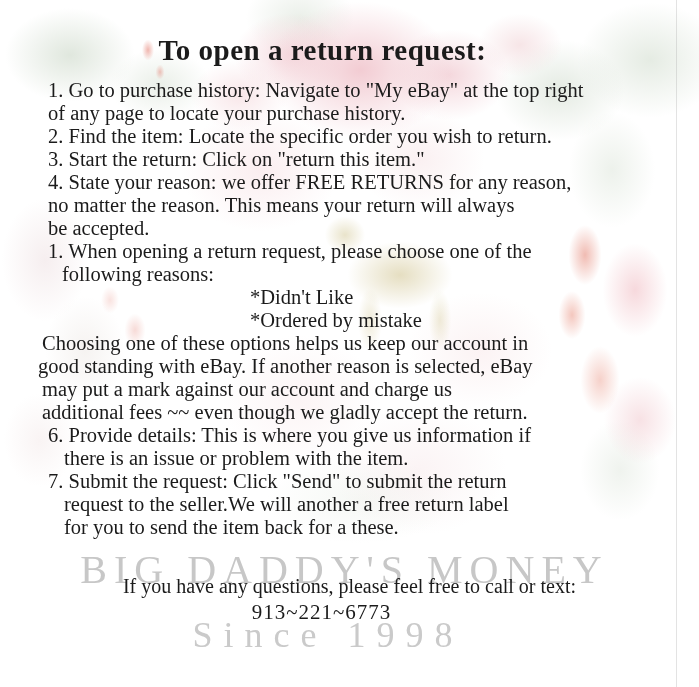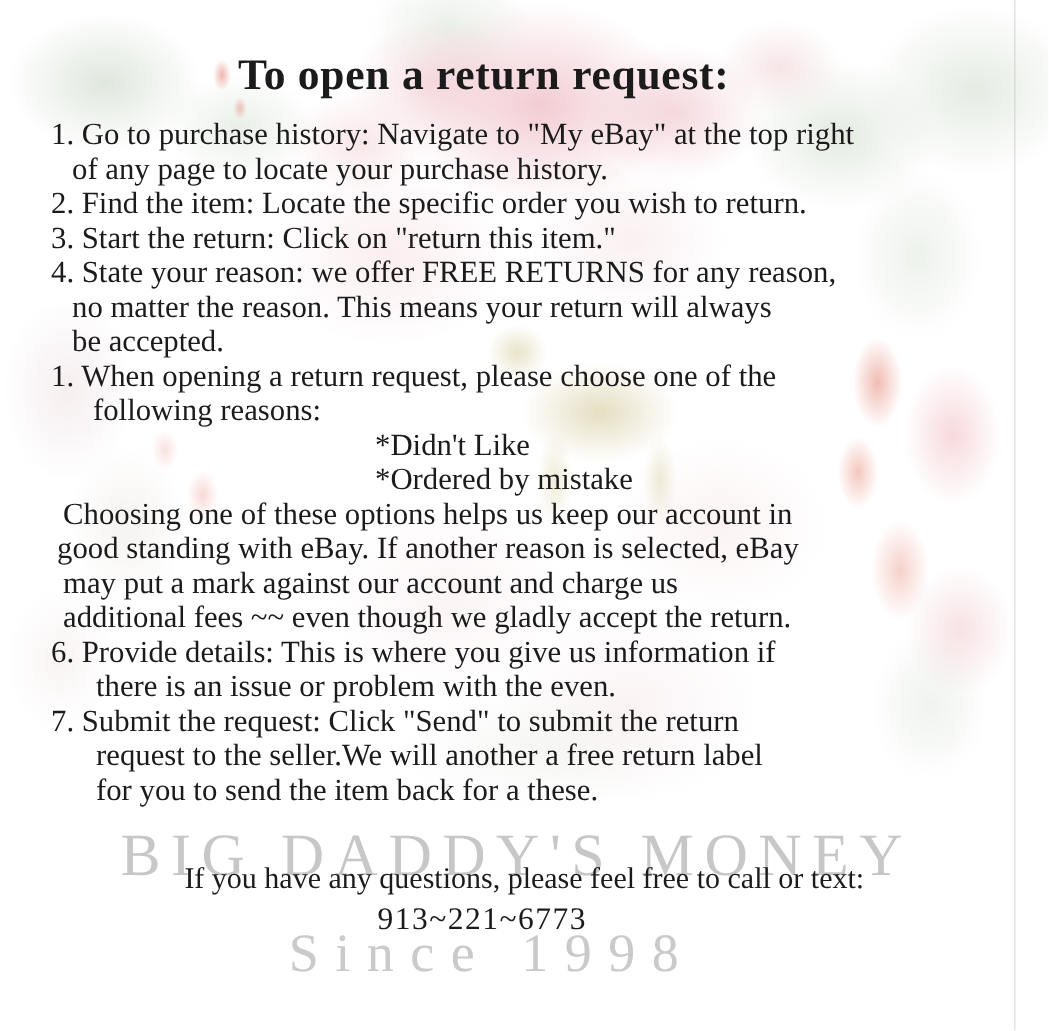--- a/index.html
+++ b/index.html
@@ -66,21 +66,21 @@
     position:absolute;left:676px;top:0;width:1px;height:687px;
     background:rgba(175,175,175,0.35);z-index:0;
   }
   .title{
     position:absolute;top:34px;left:0;width:699px;z-index:2;
     text-align:center;transform:translateX(-27px);
     font-size:29px;font-weight:bold;letter-spacing:0.5px;
   }
   #lines{position:absolute;top:79px;left:0;width:699px;z-index:2;}
   .ln{height:23px;line-height:23px;font-size:20.5px;white-space:nowrap;}
-  .ia{padding-left:34px}
+  .ia{padding-left:48px}
   .ib{padding-left:48px}
   .ic{padding-left:64px}
   .ig{padding-left:62px}
   .id{padding-left:250px}
   .ie{padding-left:42px}
   .if{padding-left:38px}
   .wm-brand{
     position:absolute;top:546px;left:0;width:699px;z-index:1;
     text-align:center;transform:translateX(-5px);
     font-size:40px;letter-spacing:7px;color:#c7c7c7;white-space:nowrap;
@@ -123,21 +123,21 @@
     <div class="ln ib">be accepted.</div>
     <div class="ln ia">1.  When opening a return request, please choose one of the</div>
     <div class="ln ig">following reasons:</div>
     <div class="ln id">*Didn't Like</div>
     <div class="ln id">*Ordered by mistake</div>
     <div class="ln ie">Choosing one of these options helps us keep our account in</div>
     <div class="ln if">good standing with eBay. If another reason is selected, eBay</div>
     <div class="ln ie">may put a mark against our account and charge us</div>
     <div class="ln ie">additional fees ~~ even though we gladly accept the return.</div>
     <div class="ln ia">6.  Provide details: This is where you give us information if</div>
-    <div class="ln ic">there is an issue or problem with the even.</div>
+    <div class="ln ic">there is an issue or problem with the item.</div>
     <div class="ln ia">7.  Submit the request: Click "Send" to submit the return</div>
     <div class="ln ic">request to the seller.We will another a free return label</div>
     <div class="ln ic">for you to send the item back for a these.</div>
   </div>
 
   <div class="contact">If you have any questions, please feel free to call or text:</div>
   <div class="phone">913~221~6773</div>
 </div>
 
 </body></html>

